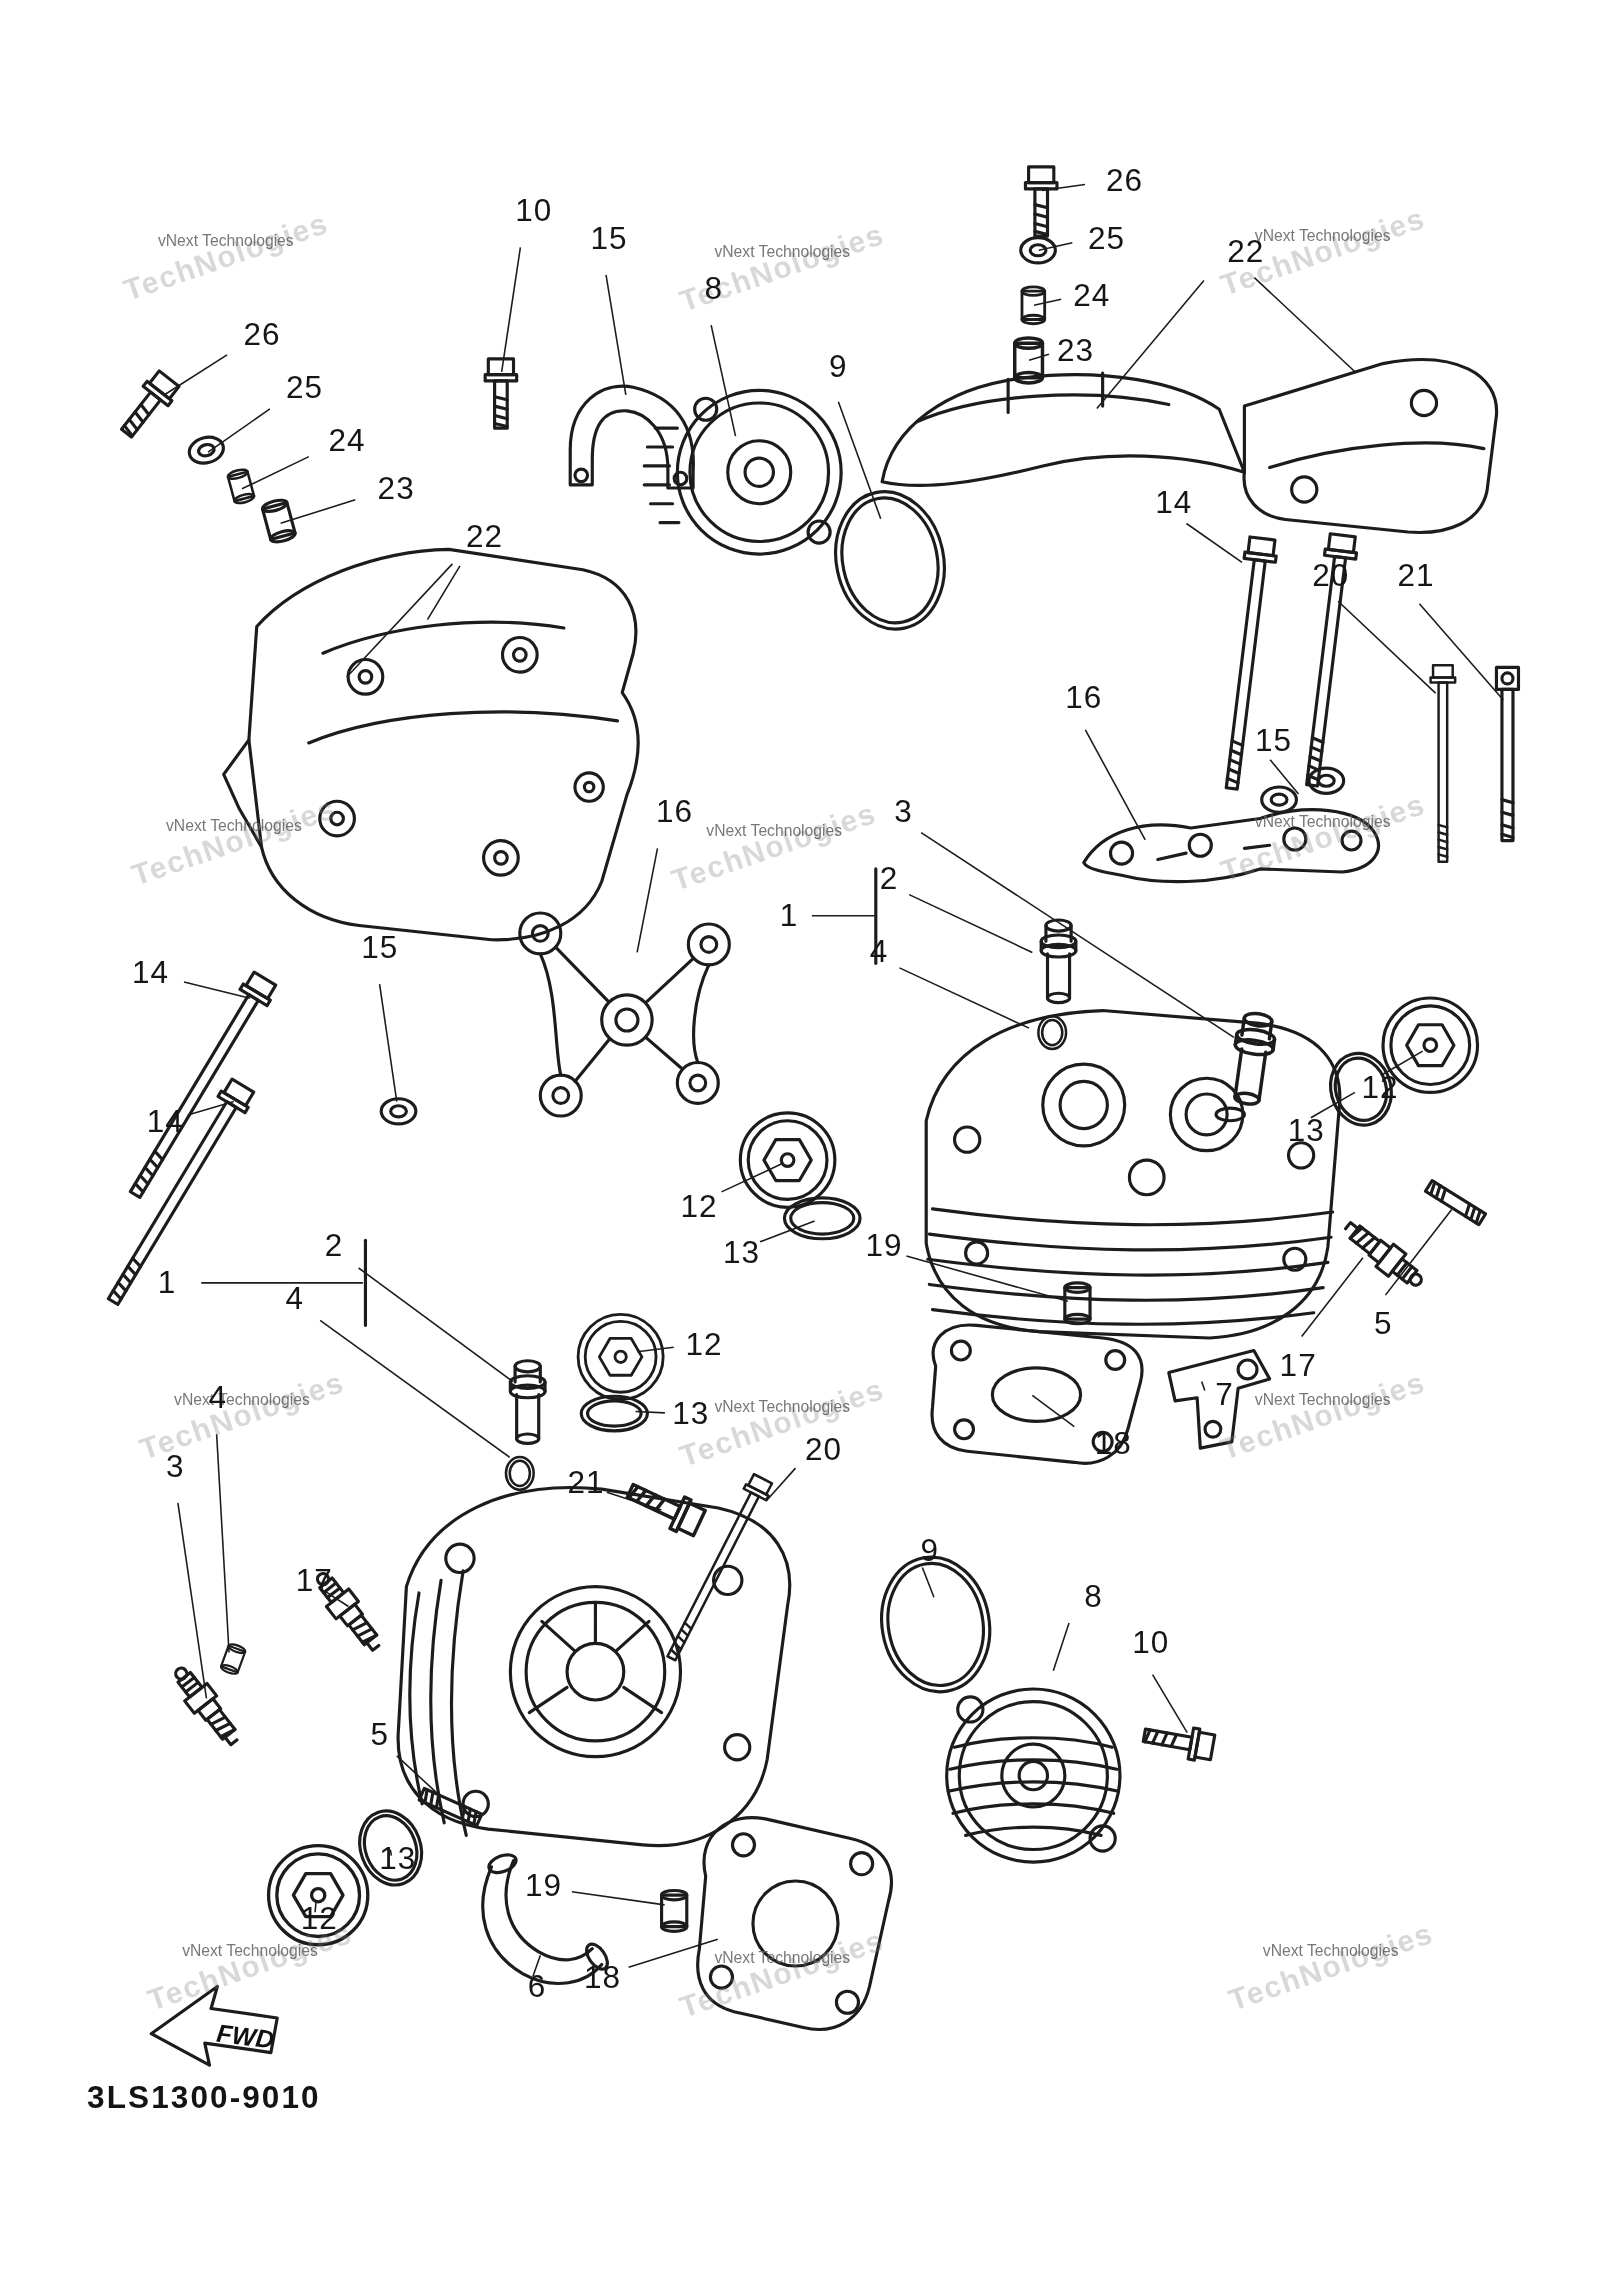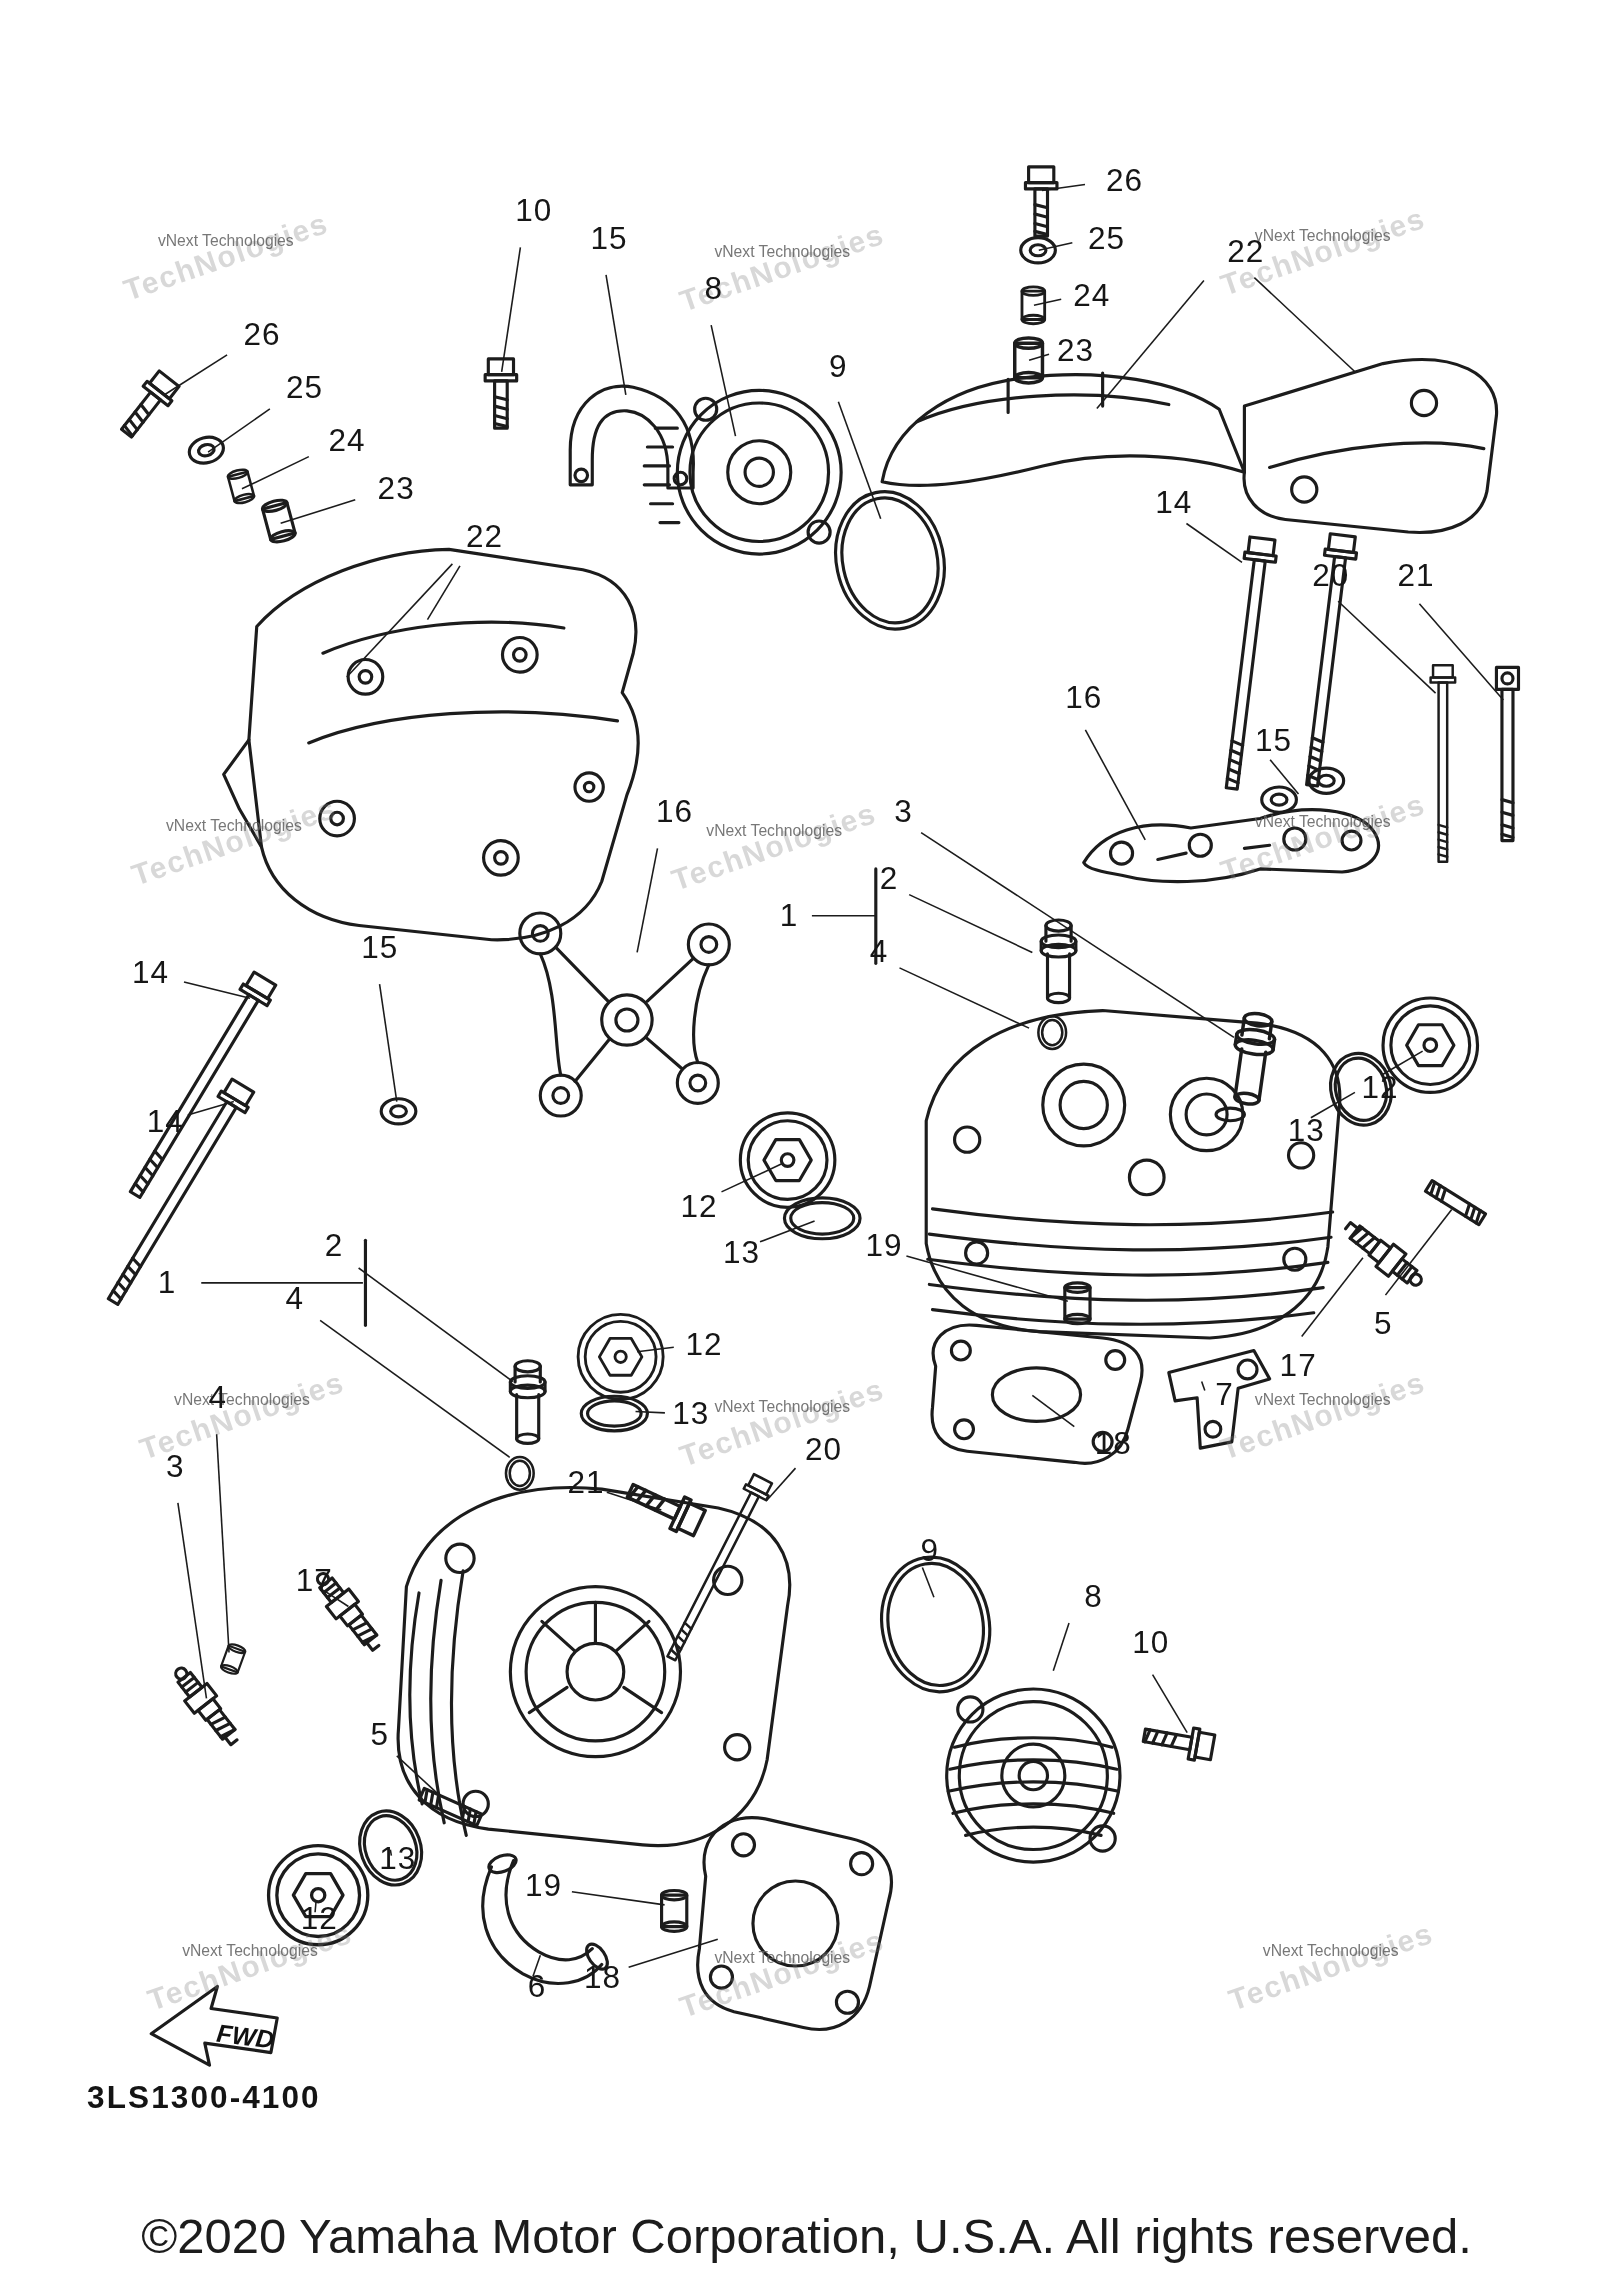--- a/index.html
+++ b/index.html
@@ -567,17 +567,16 @@
       <div class="callout" style="left: 66.8%; top: 69.6%;">8</div>
       <div class="callout" style="left: 70.3%; top: 71.6%;">10</div>
       <div class="callout" style="left: 23.2%; top: 75.6%;">5</div>
       <div class="callout" style="left: 24.3%; top: 81%;">13</div>
       <div class="callout" style="left: 19.5%; top: 83.6%;">12</div>
       <div class="callout" style="left: 33.2%; top: 82.2%;">19</div>
       <div class="callout" style="left: 32.8%; top: 86.6%;">6</div>
       <div class="callout" style="left: 36.8%; top: 86.2%;">18</div>
     </div>
 
-  <div class="part-code">3LS1300-4100</div>
-  <div class="copyright">©2020 Yamaha Motor Corporation, U.S.A. All rights reserved.</div>
+  <div class="part-code">3LS1300-9010</div>
 
 </div>
 
 
 </body></html>

